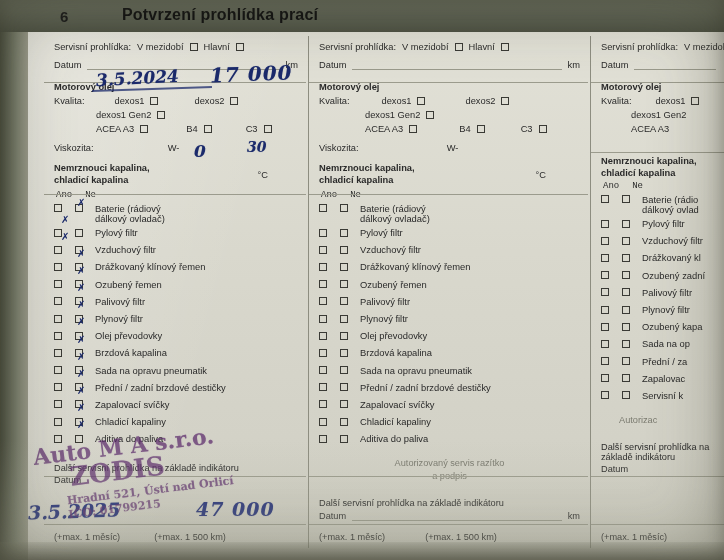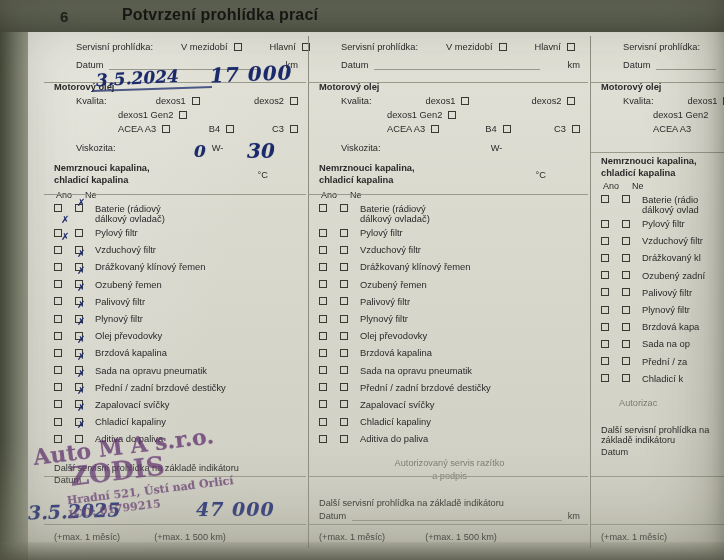--- a/index.html
+++ b/index.html
@@ -51,33 +51,33 @@
     border-left:1px solid #8d8d80;
     box-sizing:border-box;
     font-size:9.3px;color:#2a2a2a;
   }
   #col1{left:44px;width:262px;border-left:none;}
   #col2{left:308px;width:280px;}
   #col3{left:590px;width:134px;}
   .colinner{position:absolute;inset:0;padding:6px 8px 0 10px;box-sizing:border-box;}
 
   .row{position:relative;display:flex;align-items:center;gap:6px;}
-  .lbl{white-space:nowrap;margin-left:22px;}
+  .lbl{white-space:nowrap;}
   .cb{
     display:inline-block;width:8px;height:8px;border:1px solid #3a3a35;background:transparent;
     box-sizing:border-box;flex:0 0 auto;
   }
   .line{border-bottom:1px solid #9a9a8c;flex:1 1 auto;height:10px;}
   .sep{position:absolute;left:0;right:0;border-top:1px solid #9b9b8d;}
 
   .blk{margin-top:5px;}
   .tit{font-weight:bold;font-size:9.3px;margin-bottom:2px;}
 
   
-  .cl-head{display:flex;gap:13px;margin:3px 0 2px 2px;font-size:9px;}
+  .cl-head{display:flex;gap:13px;margin:3px 0 2px 2px;font-size:9px;font-family:Liberation Mono, monospace;}
   .cl-row{display:flex;align-items:center;height:17.2px;}
   .cl-row .cb{margin-right:13px;}
   .cl-row .cb:nth-of-type(2){margin-right:12px;}
   .cl-txt{font-size:9.4px;white-space:nowrap;}
 
   .auth{font-size:9.2px;color:#7b7b70;text-align:center;margin-top:10px;line-height:1.35;}
   .foot-line{font-size:9.2px;}
   .minmax{font-size:9.2px;font-weight:normal;}
 
   
@@ -509,36 +509,41 @@
             <span class="cl-txt">Palivový filtr</span>
           </div>
         <div class="cl-row">
             <span class="cb"></span>
             <span class="cb"></span>
             <span class="cl-txt">Plynový filtr</span>
           </div>
         <div class="cl-row">
             <span class="cb"></span>
             <span class="cb"></span>
-            <span class="cl-txt">Brzdová kapa</span>
+            <span class="cl-txt">Ozubený kapa</span>
           </div>
         <div class="cl-row">
             <span class="cb"></span>
             <span class="cb"></span>
             <span class="cl-txt">Sada na op</span>
           </div>
         <div class="cl-row">
             <span class="cb"></span>
             <span class="cb"></span>
             <span class="cl-txt">Přední / za</span>
           </div>
         <div class="cl-row">
             <span class="cb"></span>
             <span class="cb"></span>
-            <span class="cl-txt">Chladicí k</span>
+            <span class="cl-txt">Zapalovac</span>
+          </div>
+        <div class="cl-row">
+            <span class="cb"></span>
+            <span class="cb"></span>
+            <span class="cl-txt">Servisní k</span>
           </div>
       </div>
 
       <div class="auth" style="text-align:left;margin-left:18px;">
         <div>Autorizac</div>
       </div>
 
       <div class="sep" style="top:440px;"></div>
       <div style="margin-top:16px;">
         <div class="foot-line">Další servisní prohlídka na základě indikátoru</div>
@@ -550,21 +555,21 @@
       </div>
     </div>
   </div>
 
   <div class="hw" style="left:96px;top:68px;font-size:17px;transform:rotate(-3deg);">3.5.2024</div>
   <div class="hw" style="left:210px;top:62px;font-size:20px;transform:rotate(-2deg);letter-spacing:1px;">17 000</div>
 
   <div style="position:absolute;left:92px;top:88px;width:120px;height:2px;background:#1b2a6b;opacity:.75;transform:rotate(-2deg);z-index:19;"></div>
 
   <div class="hw" style="left:194px;top:141px;font-size:17px;">0</div>
-  <div class="hw" style="left:247px;top:139px;font-size:20px;">30</div>
+  <div class="hw" style="left:247px;top:139px;font-size:14px;">30</div>
 
   <div class="xmark" style="left:77px;top:199px;">✗</div>
   <div class="xmark" style="left:61px;top:216px;">✗</div>
   <div class="xmark" style="left:61px;top:233px;">✗</div>
   <div class="xmark" style="left:77px;top:250px;">✗</div>
   <div class="xmark" style="left:77px;top:267px;">✗</div>
   <div class="xmark" style="left:77px;top:284px;">✗</div>
   <div class="xmark" style="left:77px;top:301px;">✗</div>
   <div class="xmark" style="left:77px;top:318px;">✗</div>
   <div class="xmark" style="left:77px;top:336px;">✗</div>

